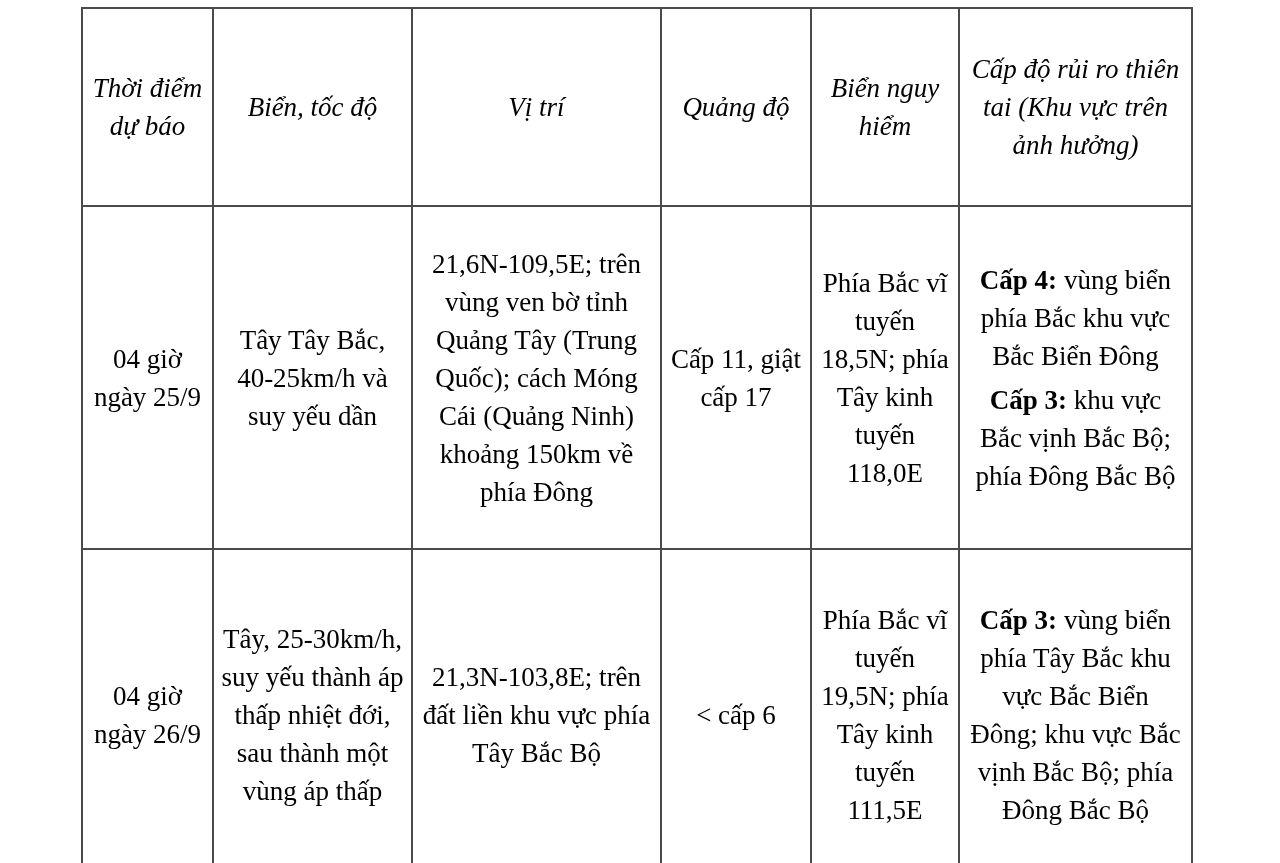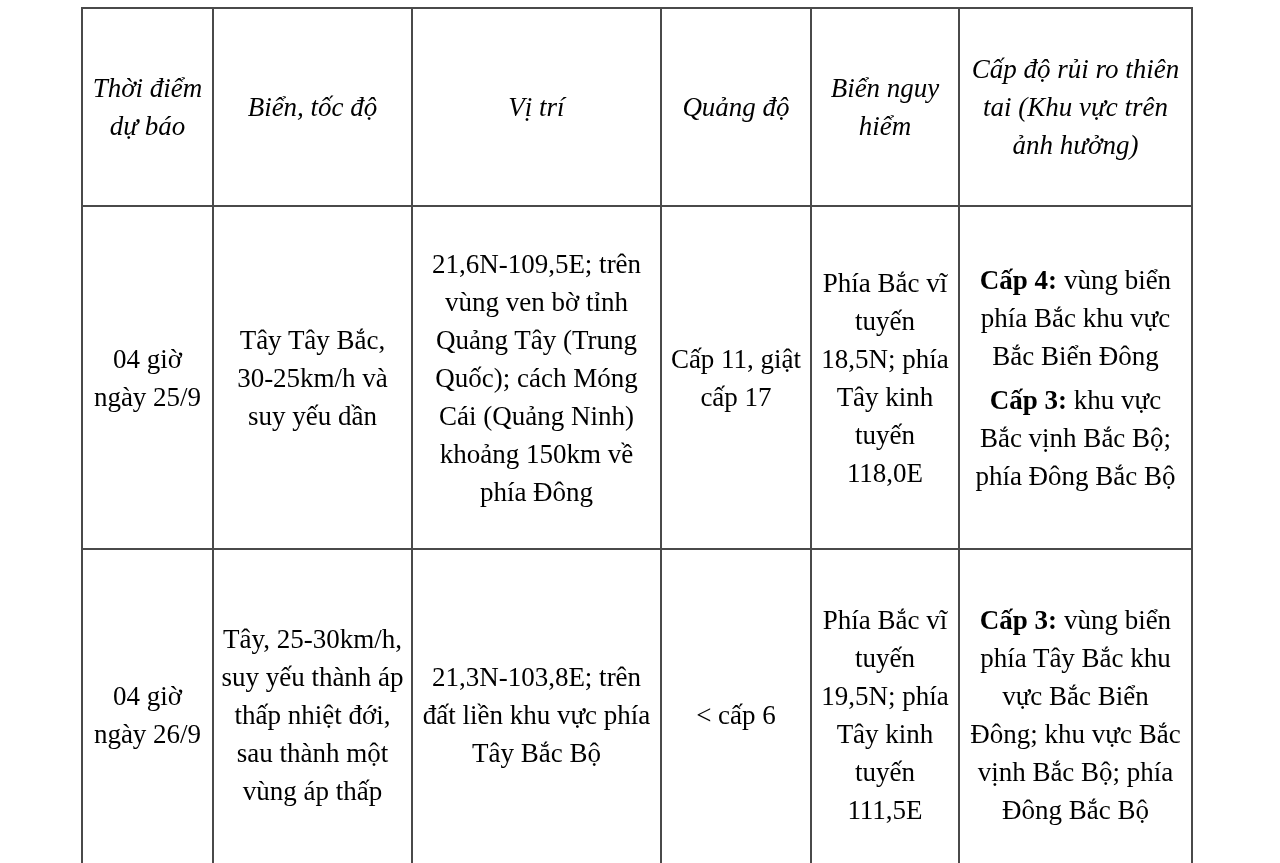--- a/index.html
+++ b/index.html
@@ -91,21 +91,21 @@
         <th>Vị trí</th>
         <th>Quảng độ</th>
         <th>Biển nguy hiểm</th>
         <th>Cấp độ rủi ro thiên tai (Khu vực trên ảnh hưởng)</th>
       </tr>
     </thead>
     <tbody>
 
       <tr class="row-1">
         <td>04 giờ ngày 25/9</td>
-        <td>Tây Tây Bắc, 30-25km/h và suy yếu dần</td>
+        <td>Tây Tây Bắc, 40-25km/h và suy yếu dần</td>
         <td>21,6N-109,5E; trên vùng ven bờ tỉnh Quảng Tây (Trung Quốc); cách Móng Cái (Quảng Ninh) khoảng 150km về phía Đông</td>
         <td>Cấp 11, giật cấp 17</td>
         <td>Phía Bắc vĩ tuyến 18,5N; phía Tây kinh tuyến 118,0E</td>
         <td>
           <span class="risk-block">
             <span class="risk-level">Cấp 4:</span><span> vùng biển phía Bắc khu vực Bắc Biển Đông</span>
           </span>
           <span class="risk-block">
             <span class="risk-level">Cấp 3:</span><span> khu vực Bắc vịnh Bắc Bộ; phía Đông Bắc Bộ</span>
           </span>

